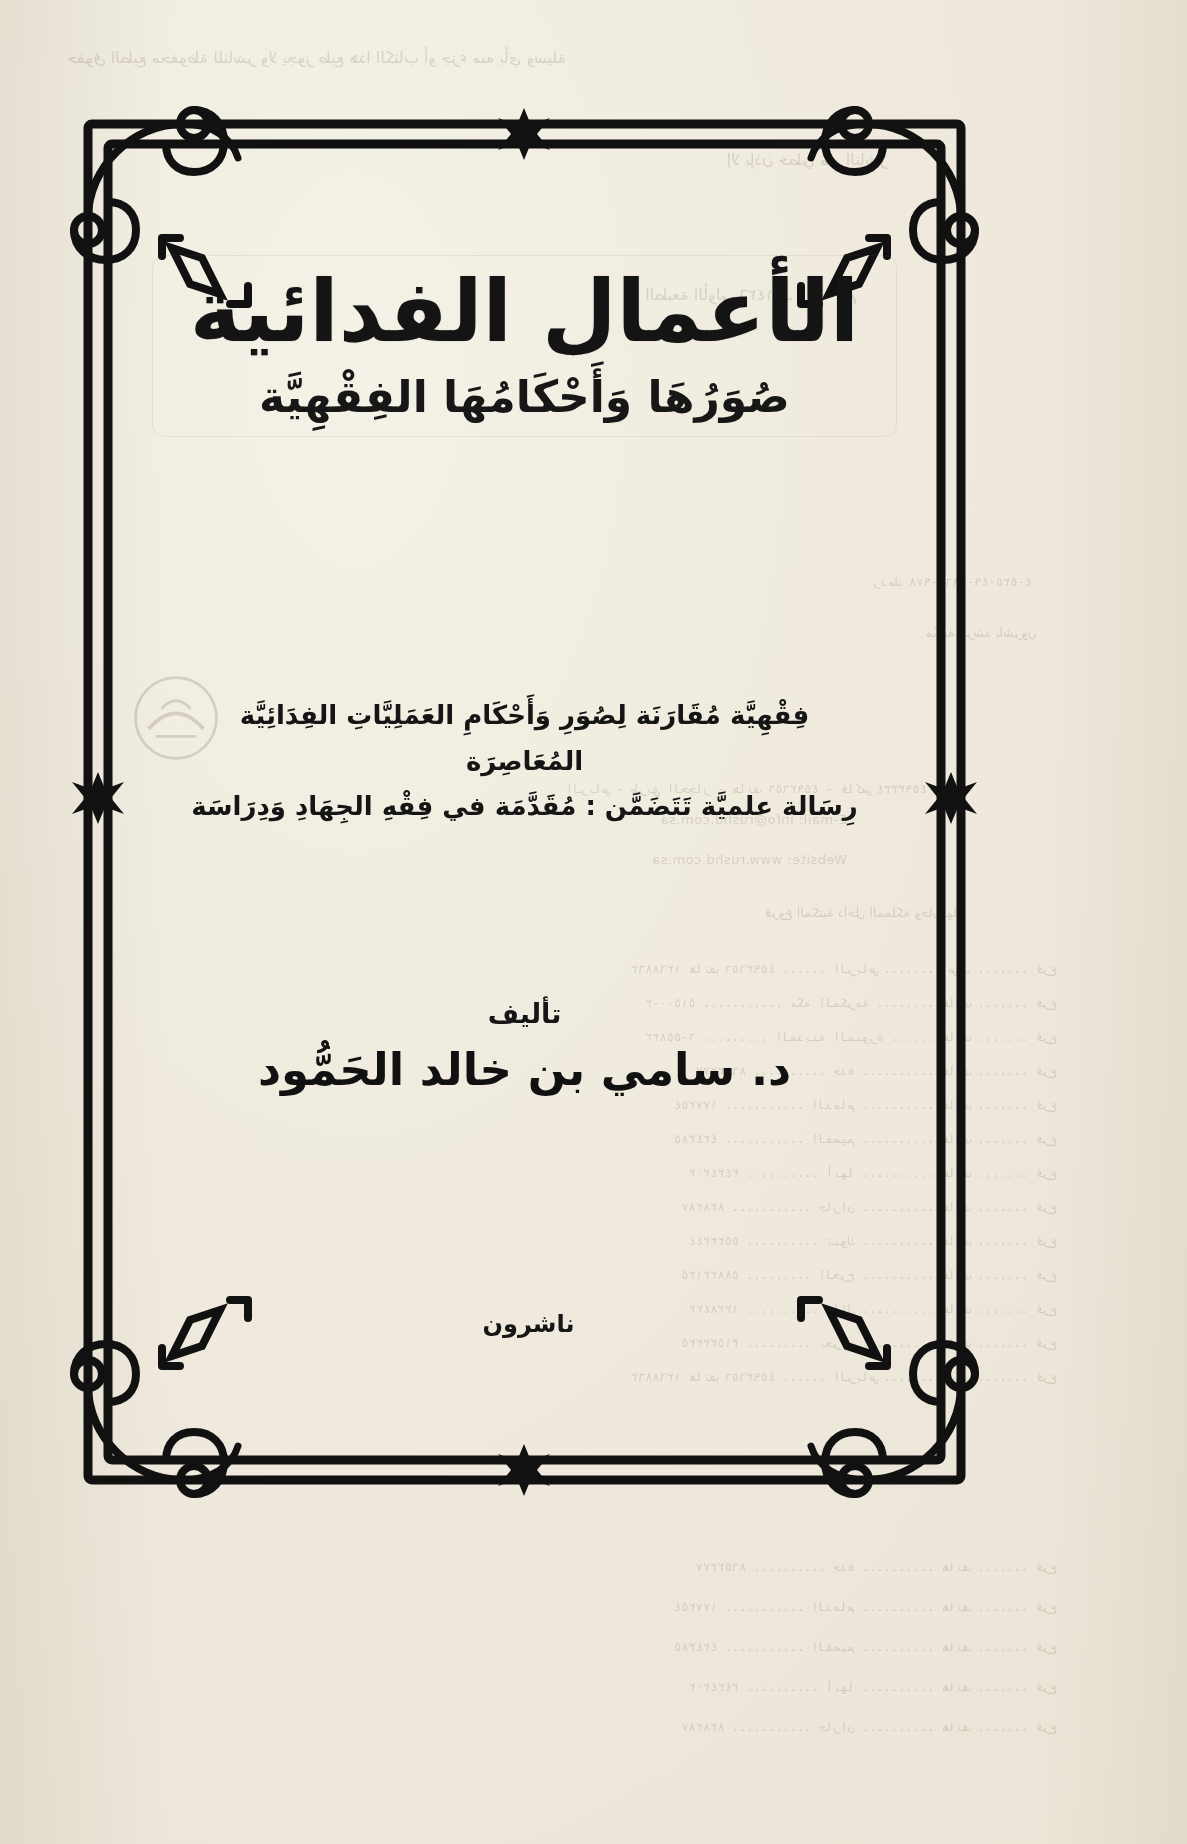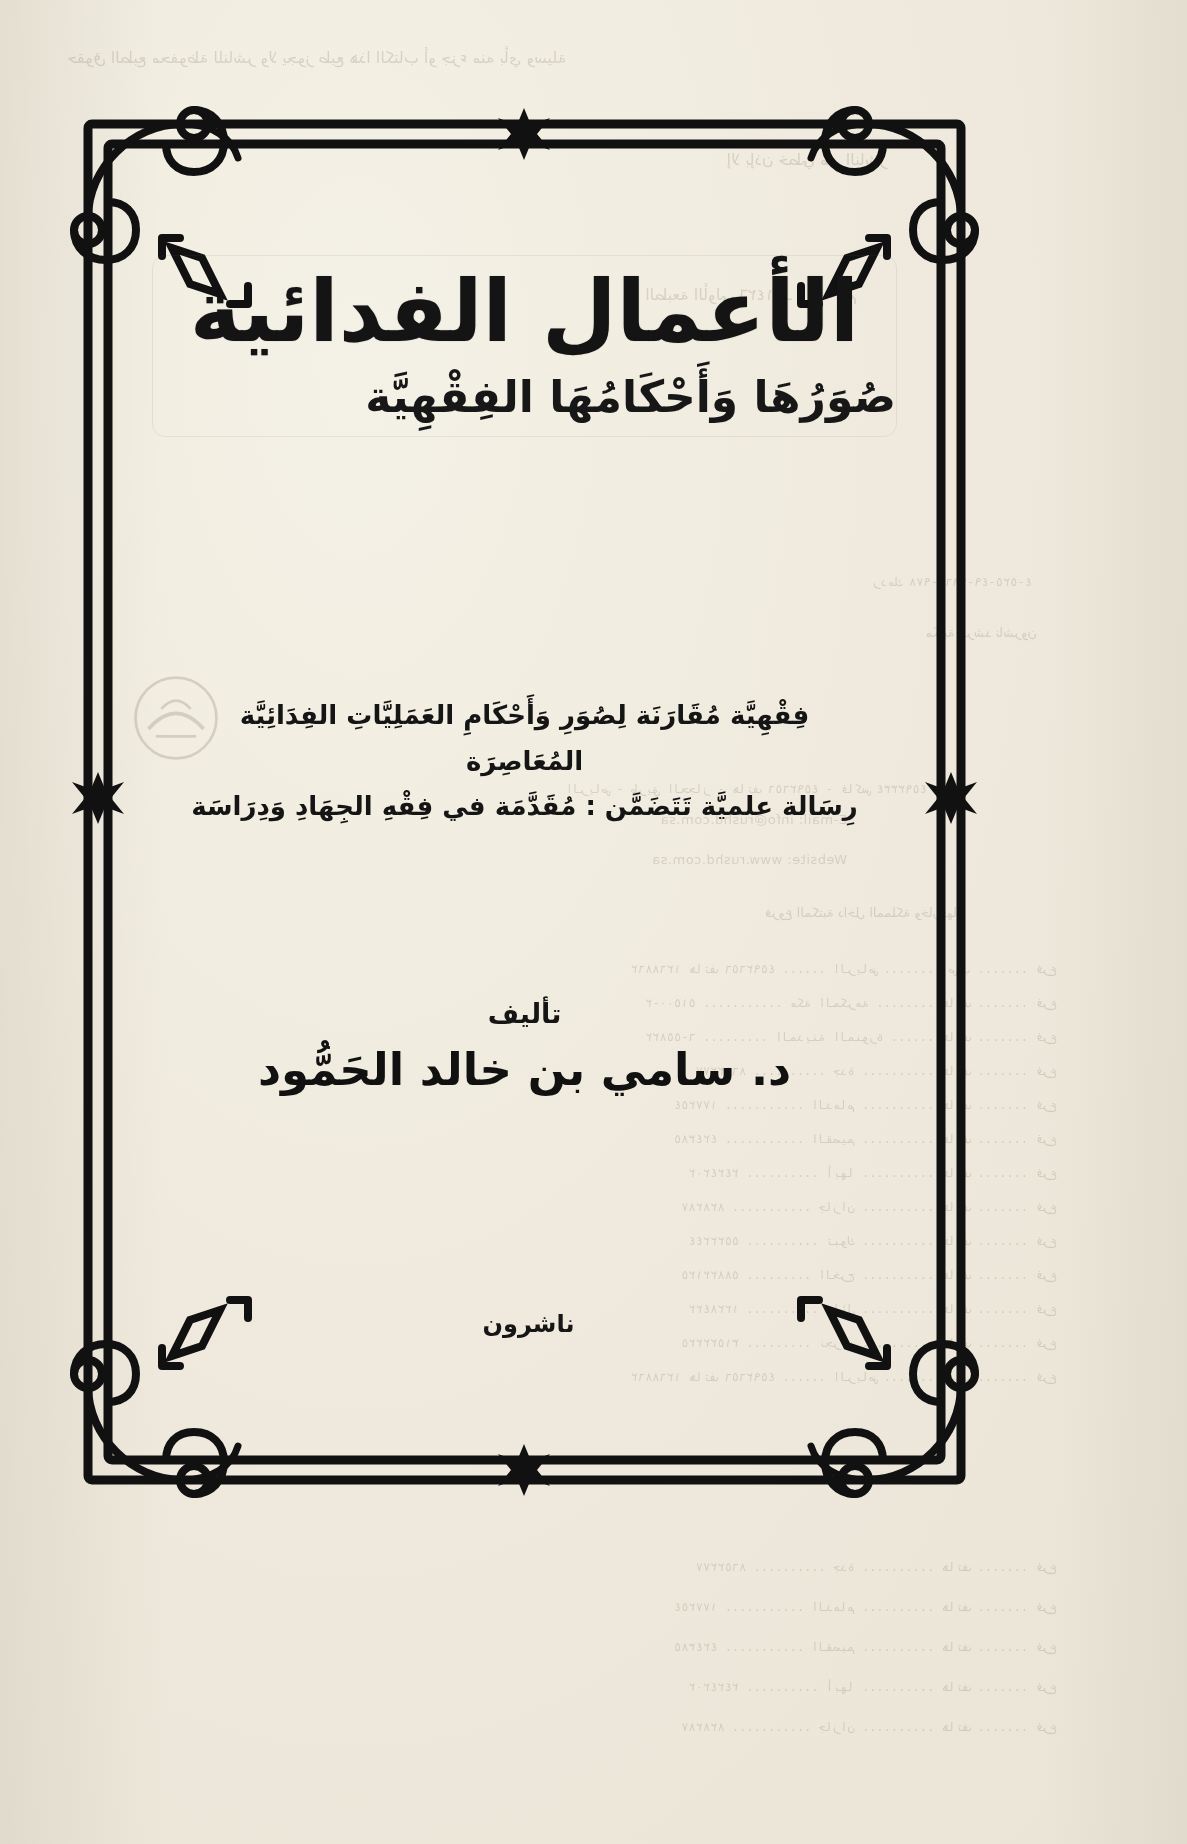--- a/index.html
+++ b/index.html
@@ -95,21 +95,20 @@
     text-shadow: 0 0 1px rgba(0,0,0,.35);
   }
   .title-sub {
     font-family: "DejaVu Sans", sans-serif;
     font-size: 44px;
     font-weight: 700;
     margin-top: 10px;
     color: #171717;
     direction: rtl;
     letter-spacing: -1px;
-    text-align: right;
   }
 
   .blurb {
     position: absolute;
     left: 120px;
     right: 120px;
     top: 595px;
     font-size: 26px;
     font-weight: 700;
     line-height: 1.75;

